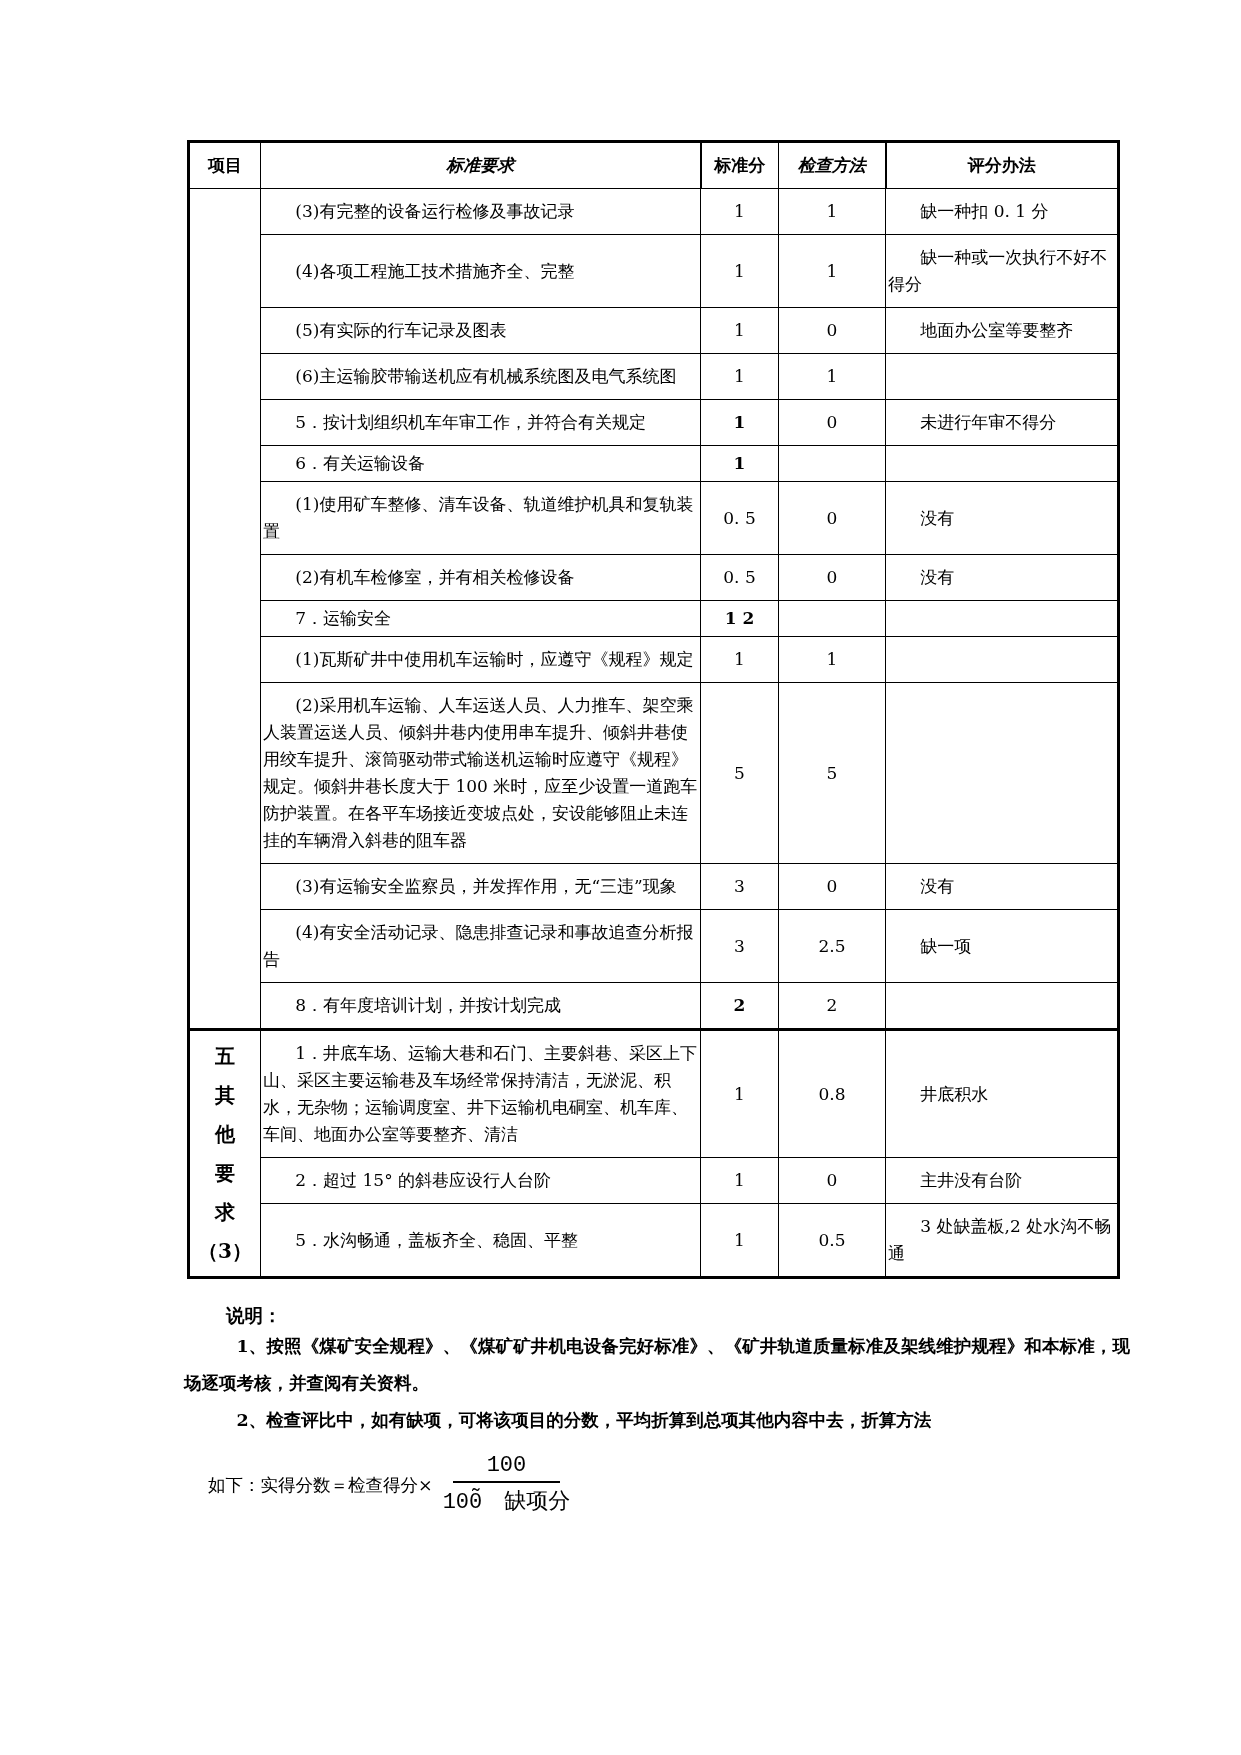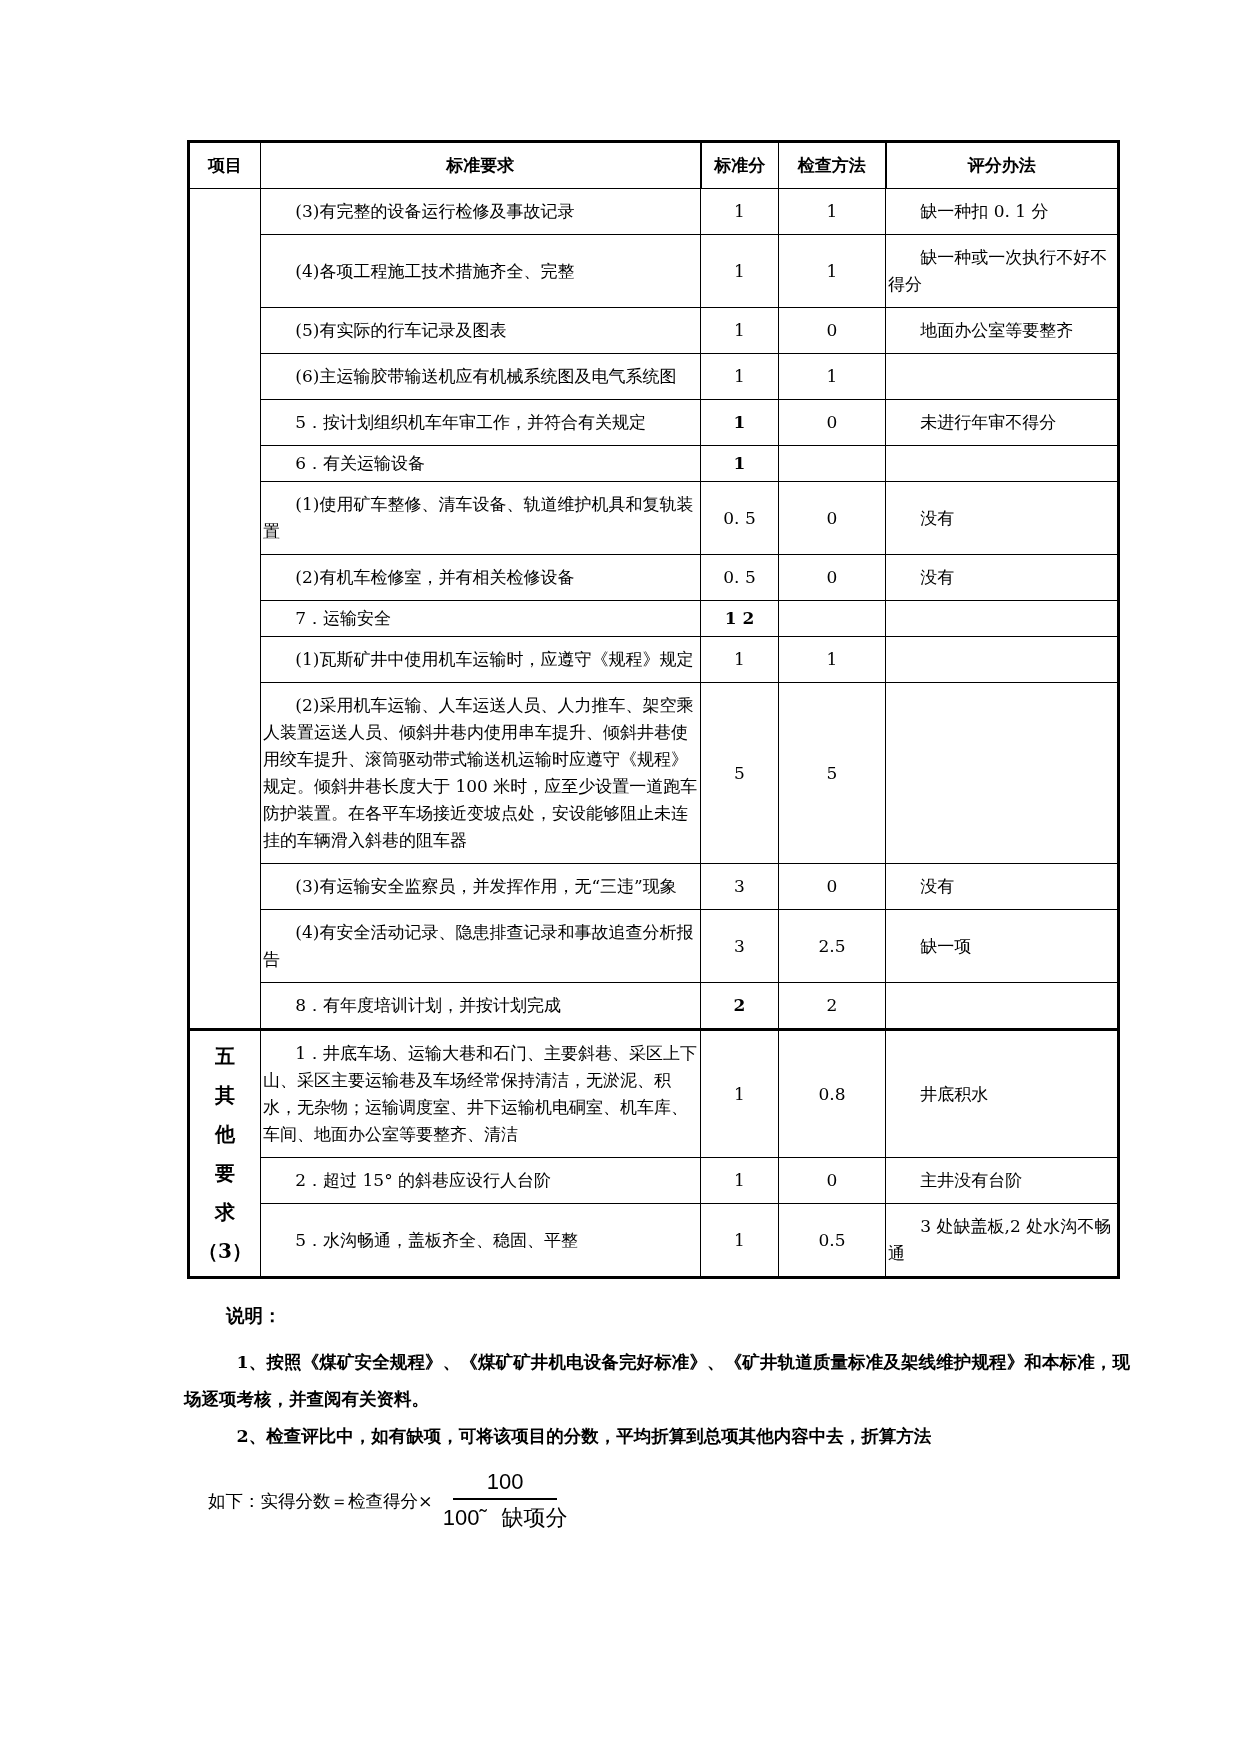--- a/index.html
+++ b/index.html
@@ -27,21 +27,21 @@
     overflow:hidden;
   }
   thead th{
     font-weight:bold;
     font-size:19px;
     text-align:center;
     padding:11px 0;
     border-bottom:3px solid #000;
   }
   
-  .b-right-thick{border-right:2px solid #000 !important;}
+  .b-right-thick{border-right:2px solid #000 !important;font-style:italic;}
   td.col-req{
     text-align:left;
     padding-left:5px;padding-right:5px;
     text-indent:1.9em;
     border-right:2px solid #000;
   }
   td.col-score, td.col-check{text-align:center;}
   td.col-check{border-right:2px solid #000;}
   td.col-method{
     text-align:left;
@@ -57,40 +57,40 @@
     gap:17px;font-weight:bold;font-size:20px;line-height:22px;text-indent:0;
   }
   .notes{
     margin:24px 0 0 148px;
     width:946px;
     font-size:17.5px;
   }
   .notes-title{
     font-weight:bold;
     font-size:18.5px;
-    margin:0 0 16px 42px;
+    margin:0 0 0 42px;
   }
   .notes p{
     margin:0;
     line-height:37px;
     text-indent:3em;
     text-align:justify;
     font-weight:bold;
   }
   .formula-line{
     margin-top:14px;
     display:flex;align-items:center;
     font-size:17.5px;
     margin-left:24px;
   }
   .frac{
     display:inline-flex;flex-direction:column;align-items:center;
     margin-left:10px;
     font-size:22px;
-    font-family:Liberation Sans, sans-serif;
+    font-family:Liberation Mono, monospace;
   }
   .frac .num{
     display:block;text-align:center;
     padding:0 34px 3px 34px;
     border-bottom:2px solid #000;
   }
   .frac .den{
     display:block;text-align:center;
     padding-top:3px;
     white-space:pre;

